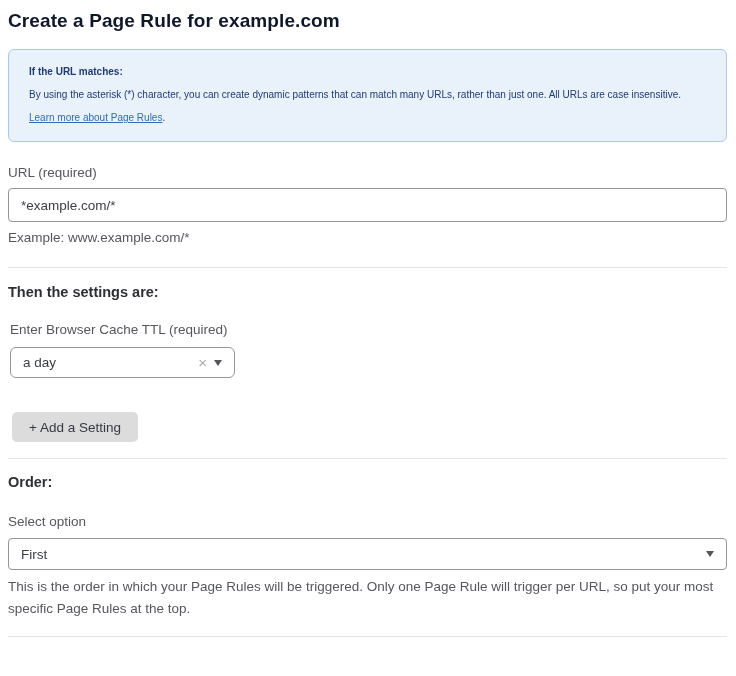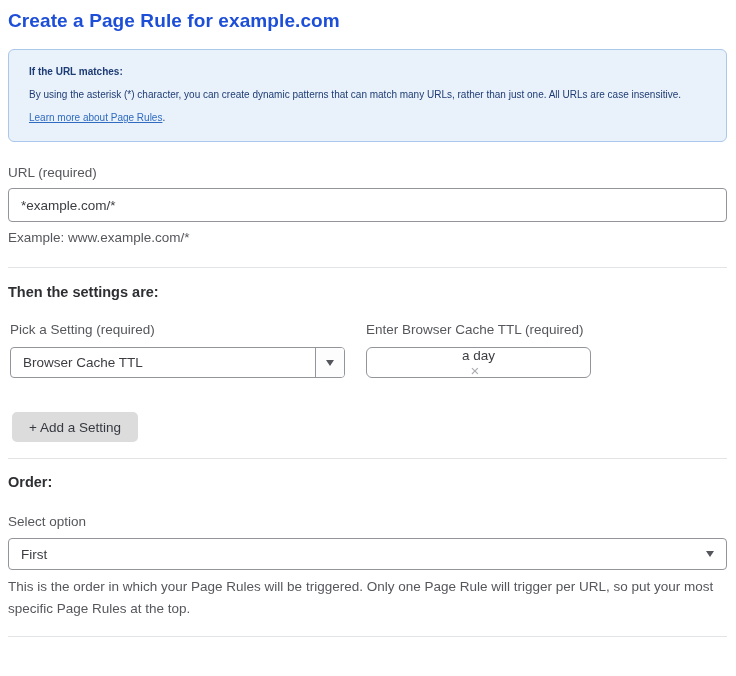--- a/index.html
+++ b/index.html
@@ -6,21 +6,21 @@
   html, body { width: 736px; height: 676px; background: #ffffff; }
   body {
     font-family: "Liberation Sans", sans-serif;
     color: #303338;
     padding: 6px 9px 0 8px;
     overflow: hidden;
   }
   .page-title {
     font-size: 19px;
     font-weight: bold;
-    color: #1d4ed8;
+    color: #0f172a;
     margin-top: 4px;
     letter-spacing: .1px;
   }
   
   .info-box {
     margin-top: 17px;
     background: #e9f1fb;
     border: 1px solid #abc8ea;
     border-radius: 6px;
     padding: 10px 20px 12px 20px;
@@ -92,21 +92,21 @@
     justify-content: center;
     background: #fdfdfd;
   }
   .chevron {
     width: 0; height: 0;
     border-left: 4.5px solid transparent;
     border-right: 4.5px solid transparent;
     border-top: 6px solid #54565b;
     display: inline-block;
   }
-  .select-rounded { border-radius: 6px; flex-direction: column; }
+  .select-rounded { border-radius: 6px; }
   .clear-x {
     color: #a9abb0;
     font-size: 15px;
     padding: 0 7px 0 0;
     line-height: 1;
     cursor: pointer;
   }
   .inline-arrow { padding-right: 12px; display: flex; align-items: center; }
   
   .btn {
@@ -140,29 +140,20 @@
 
 <div class="field-label" style="margin-top:22px;">URL (required)</div>
 <input class="text-input" type="text" value="*example.com/*" style="">
 <div class="field-label" style="margin-top:7px;">Example: www.example.com/*</div>
 
 <hr class="divider" style="margin-top:21px;">
 
 <h2 class="section-heading" style="margin-top:16px;">Then the settings are:</h2>
 
 <div class="settings-row">
-  <div class="settings-col-1">
-    <span class="field-label">Pick a Setting (required)</span>
-    <div class="select-box">
-      <span class="select-value">Browser Cache TTL</span>
-      <span class="select-arrow-cell">
-          <span class="chevron"></span>
-        </span>
-    </div>
-  </div>
   <div class="settings-col-2">
     <span class="field-label">Enter Browser Cache TTL (required)</span>
     <div class="select-box select-rounded">
       <span class="select-value">a day</span>
       <span class="clear-x">×</span>
       <span class="inline-arrow">
           <span class="chevron"></span>
         </span>
     </div>
   </div>

